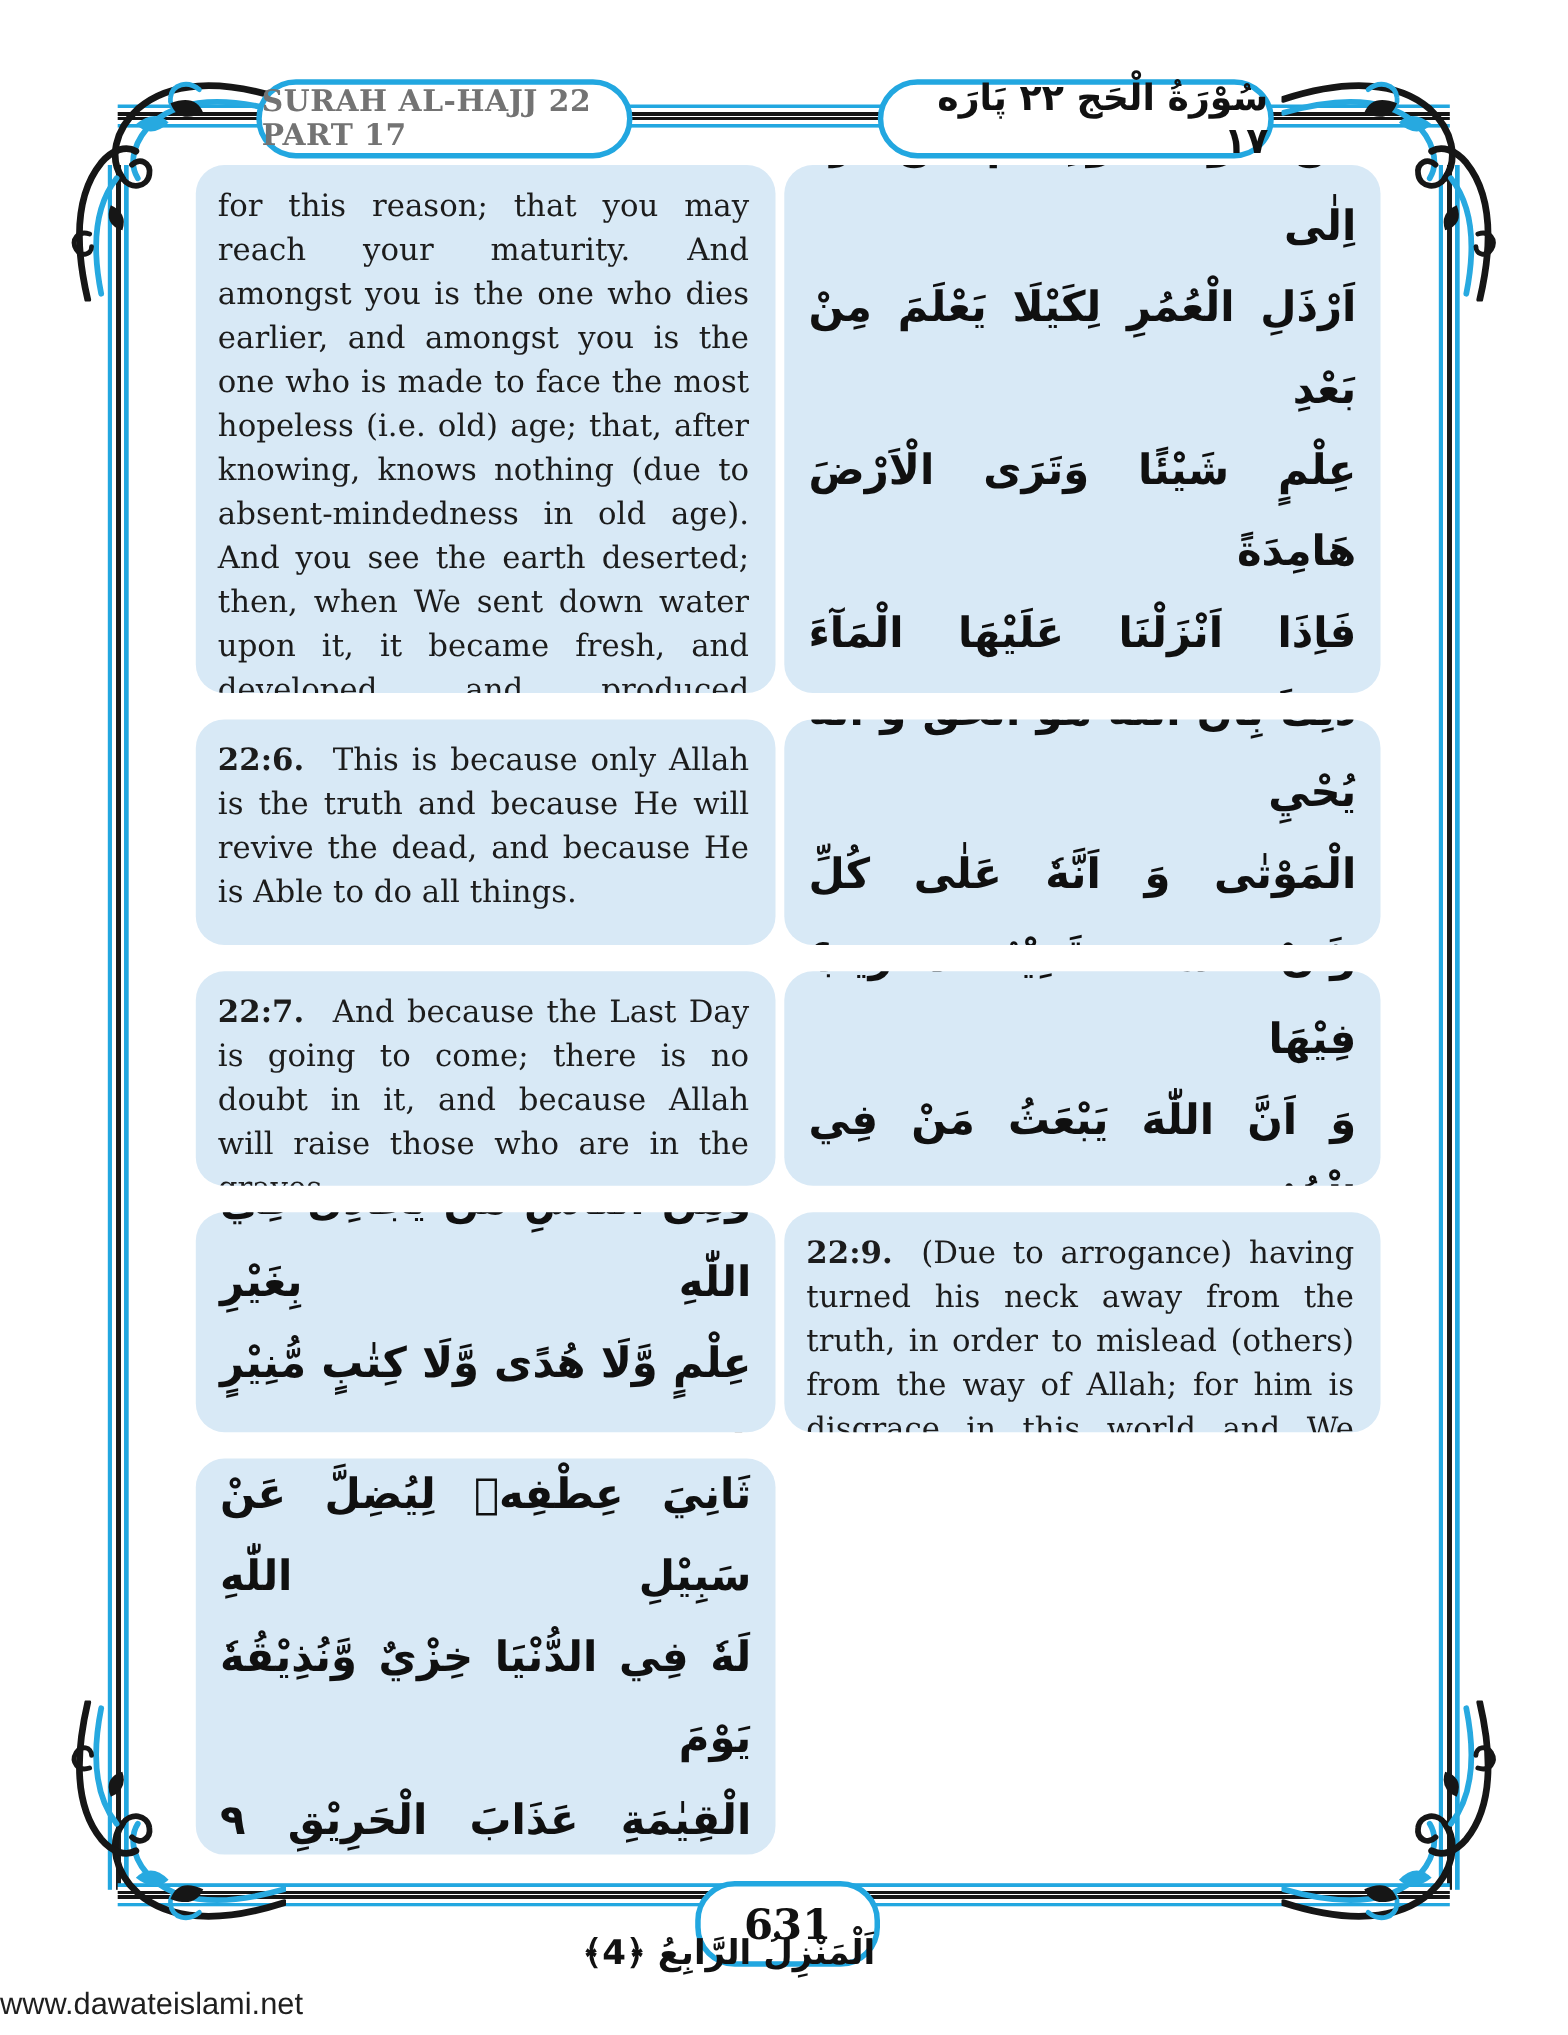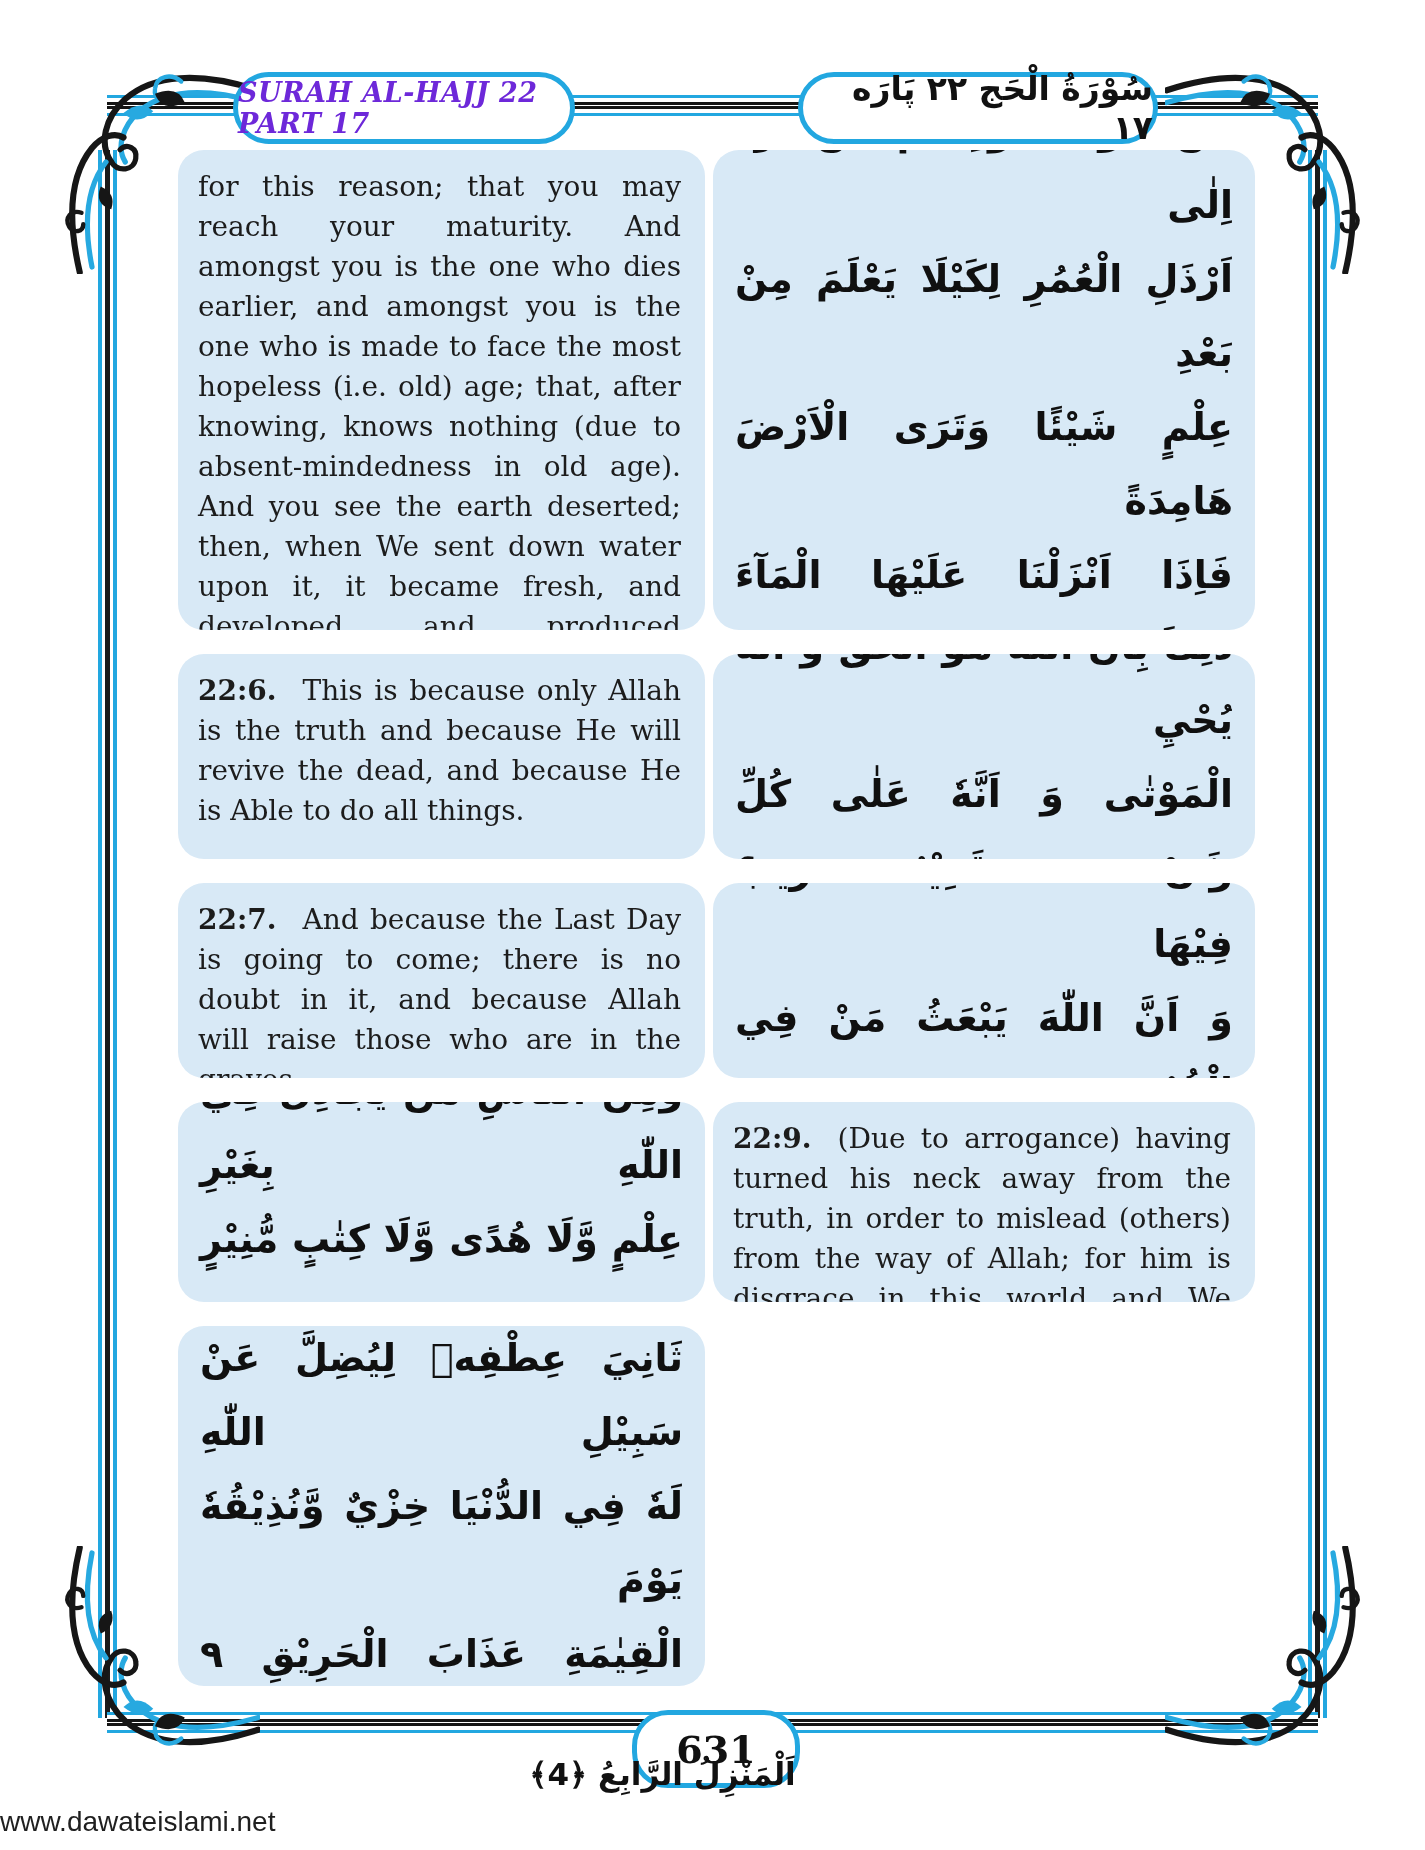--- a/index.html
+++ b/index.html
@@ -21,21 +21,21 @@
   .corner{position:absolute;width:210px;height:210px;z-index:2;}
   .corner.tl{left:50px;top:64px;}
   .corner.tr{left:1165px;top:64px;transform:scaleX(-1);}
   .corner.bl{left:50px;top:1546px;transform:scaleY(-1);}
   .corner.br{left:1165px;top:1546px;transform:scale(-1,-1);}
 
   
   .pill{position:absolute;z-index:3;background:#fff;border:5px solid #22A7E0;border-radius:40px;
         display:flex;align-items:center;justify-content:center;}
   .pill.left-banner{left:233px;top:72px;width:332px;height:62px;
-        font-weight:bold;font-size:27px;letter-spacing:.5px;color:#6d28d9;font-style:italic;}
+        font-weight:bold;font-size:27px;letter-spacing:.5px;color:#737373;}
   .pill.right-banner{left:798px;top:72px;width:350px;height:62px;
         font-family:"DejaVu Sans",sans-serif;font-weight:bold;font-size:33px;direction:rtl;color:#111;}
   .pill.page-pill{left:632px;top:1680px;width:158px;height:68px;border-radius:36px;
         font-weight:bold;font-size:38px;color:#111;margin-top:30px;}
 
   
   .content{position:absolute;left:178px;top:150px;width:1077px;z-index:1;
            display:grid;grid-template-columns:527px 542px;column-gap:8px;
            grid-template-rows:480px 205px 195px 200px 360px;row-gap:24px;}
   .cell{background:#D8E9F6;border-radius:26px;overflow:hidden;}

